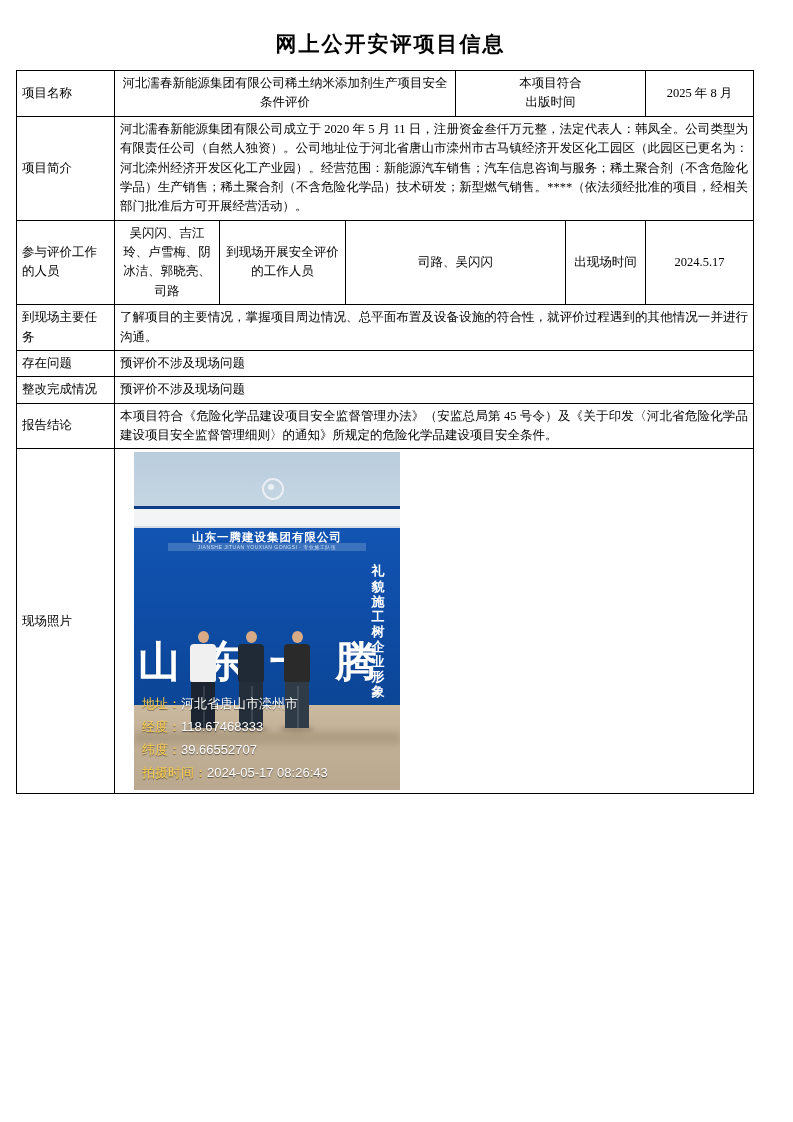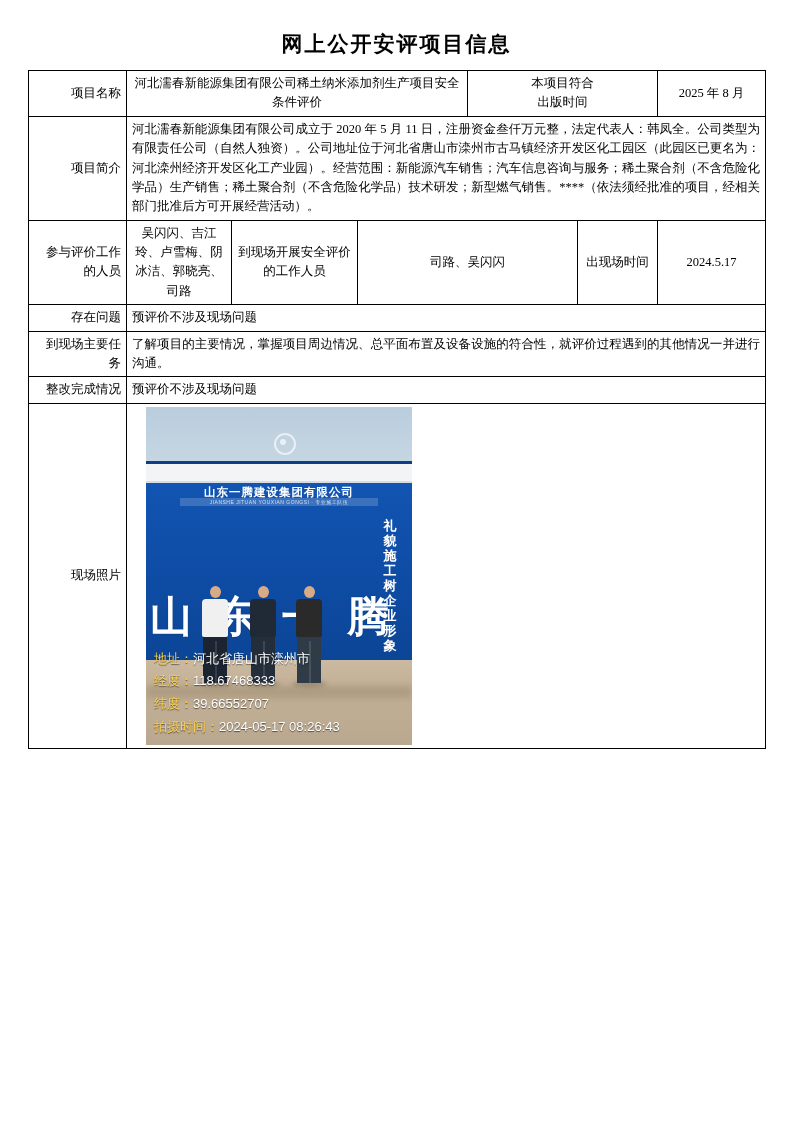--- a/index.html
+++ b/index.html
@@ -11,21 +11,21 @@
     width: 793px;
     height: 1122px;
     font-family: "Liberation Serif", "DejaVu Serif", serif;
     color: #000000;
   }
   .page {
     width: 793px;
     height: 816px;
     position: relative;
     box-sizing: border-box;
-    padding: 24px 28px 0 28px;
+    padding: 24px 28px 0 16px;
   }
   .doc-title {
     text-align: center;
     font-size: 21px;
     font-weight: bold;
     letter-spacing: 2px;
     margin: 6px 0 12px 0;
     font-family: "Liberation Serif", "DejaVu Serif", serif;
   }
   table.main {
@@ -35,21 +35,21 @@
   }
   table.main td {
     border: 1px solid #000000;
     font-size: 12.5px;
     line-height: 1.55;
     padding: 3px 5px;
     vertical-align: middle;
     word-wrap: break-word;
   }
   .lbl {
-    text-align: right;
+    text-align: left;
     vertical-align: middle;
     margin-left: 10px;
   }
   .ctr {
     text-align: center;
   }
   .just {
     text-align: justify;
     text-justify: inter-ideograph;
     line-height: 1.6;
@@ -317,34 +317,38 @@
       <tr>
         <td class="lbl">参与评价工作的人员</td>
         <td class="ctr">吴闪闪、吉江玲、卢雪梅、阴冰洁、郭晓亮、司路</td>
         <td class="ctr">到现场开展安全评价的工作人员</td>
         <td class="ctr" colspan="2">司路、吴闪闪</td>
         <td class="ctr">出现场时间</td>
         <td class="ctr">2024.5.17</td>
       </tr>
 
       <tr>
+        <td class="lbl">到现场主要任务</td>
+        <td class="just" colspan="6">了解项目的主要情况，掌握项目周边情况、总平面布置及设备设施的符合性，就评价过程遇到的其他情况一并进行沟通。</td>
+      </tr>
+
+      <tr>
         <td class="lbl">存在问题</td>
         <td colspan="6">预评价不涉及现场问题</td>
       </tr>
 
       <tr>
-        <td class="lbl">到现场主要任务</td>
-        <td class="just" colspan="6">了解项目的主要情况，掌握项目周边情况、总平面布置及设备设施的符合性，就评价过程遇到的其他情况一并进行沟通。</td>
-      </tr>
-
-      <tr>
         <td class="lbl">整改完成情况</td>
         <td colspan="6">预评价不涉及现场问题</td>
       </tr>
 
+      <tr>
+        <td class="lbl">报告结论</td>
+        <td class="just" colspan="6">本项目符合《危险化学品建设项目安全监督管理办法》（安监总局第 45 号令）及《关于印发〈河北省危险化学品建设项目安全监督管理细则〉的通知》所规定的危险化学品建设项目安全条件。</td>
+      </tr>
 
       <tr>
         <td class="lbl">现场照片</td>
         <td class="photo-cell" colspan="6">
           <div class="photo-wrap">
             <div class="photo">
               <div class="sky"></div>
               <div class="ground"></div>
               <div class="building"></div>
               <div class="gatepost"></div>

